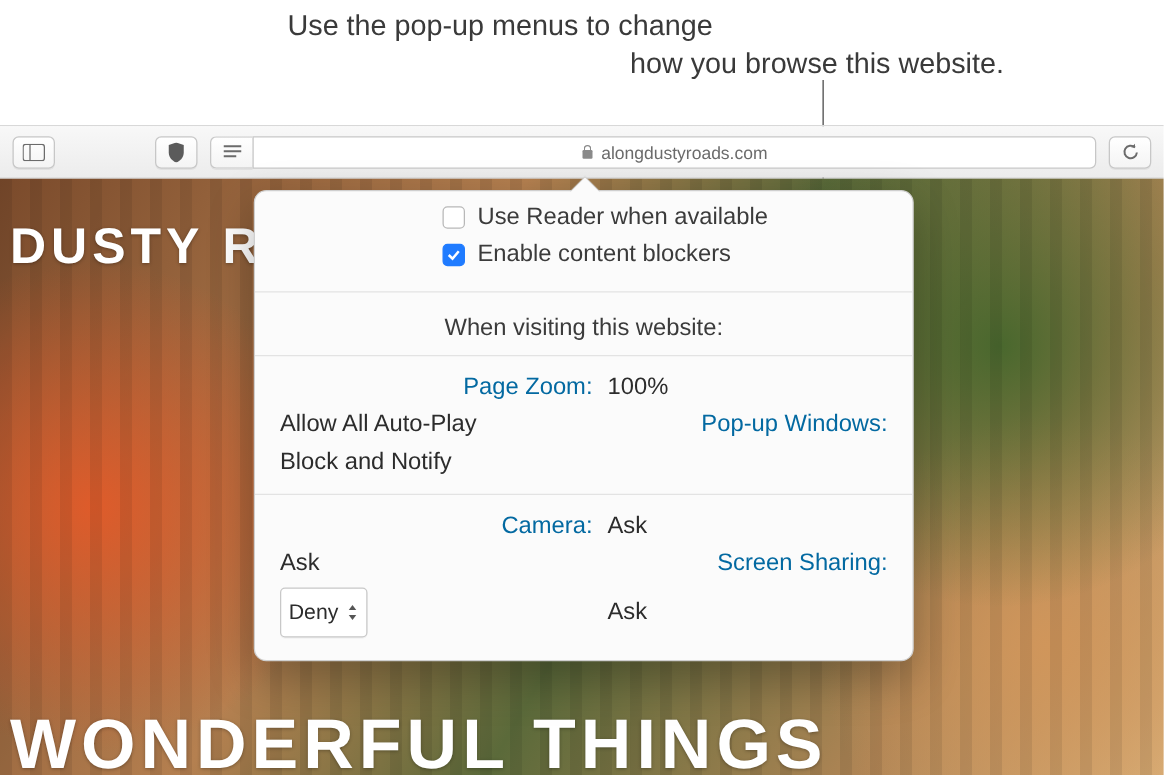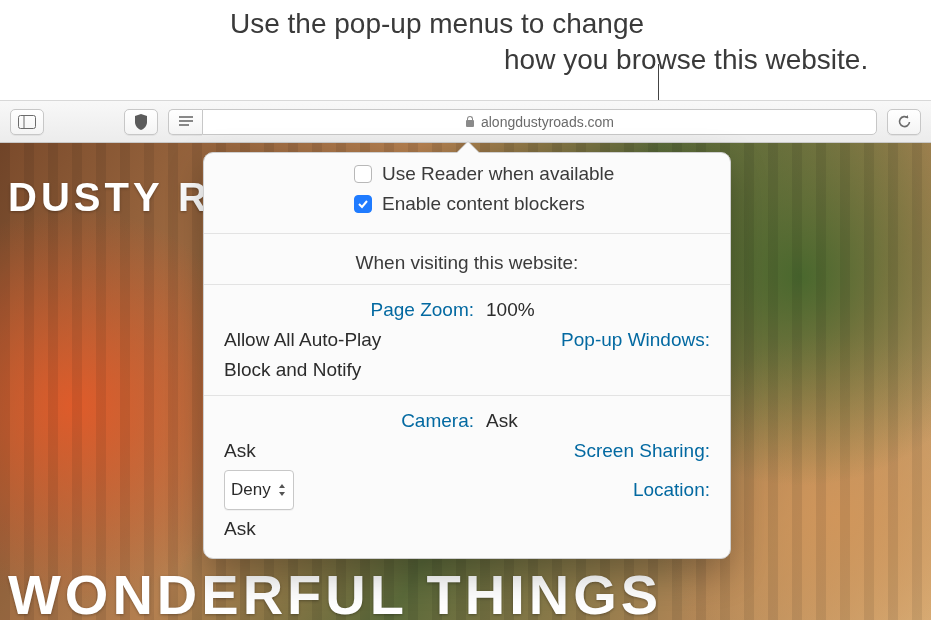--- a/index.html
+++ b/index.html
@@ -3,21 +3,21 @@
 <meta charset="utf-8">
 <style>
   * { box-sizing: border-box; margin: 0; padding: 0; }
   html, body { width: 931px; height: 620px; overflow: hidden; font-family: -apple-system, "Helvetica Neue", Arial, sans-serif; background: #fff; }
   .stage { position: relative; width: 931px; height: 620px; }
 
   
   .caption {
     position: absolute; top: 6px; left: 0; right: 0;
     text-align: left; padding-left: 230px;
-    font-size: 28px; color: #3a3a3a; line-height: 1.3;
+    font-size: 23px; color: #3a3a3a; line-height: 1.3;
   }
   .caption-line2 { padding-left: 274px; }
 
   
   .callout-vert {
     position: absolute; left: 658px; top: 64px; width: 1px; height: 450px;
     background: #444;
   }
   .callout-horz {
     position: absolute; left: 554px; top: 513px; height: 1px; width: 105px;
@@ -218,19 +218,18 @@
         <div class="kval">Ask</div>
 
         <div class="klabel">Screen Sharing:</div>
         <div class="kval">
           <span class="popup">
             <span>Deny</span>
             <span class="arrows"></span>
           </span>
         </div>
 
-        <div class="klabel">Location:</div>
         <div class="kval">Ask</div>
       </div>
     </div>
   </div>
 
 </div>
 
 </body></html>

